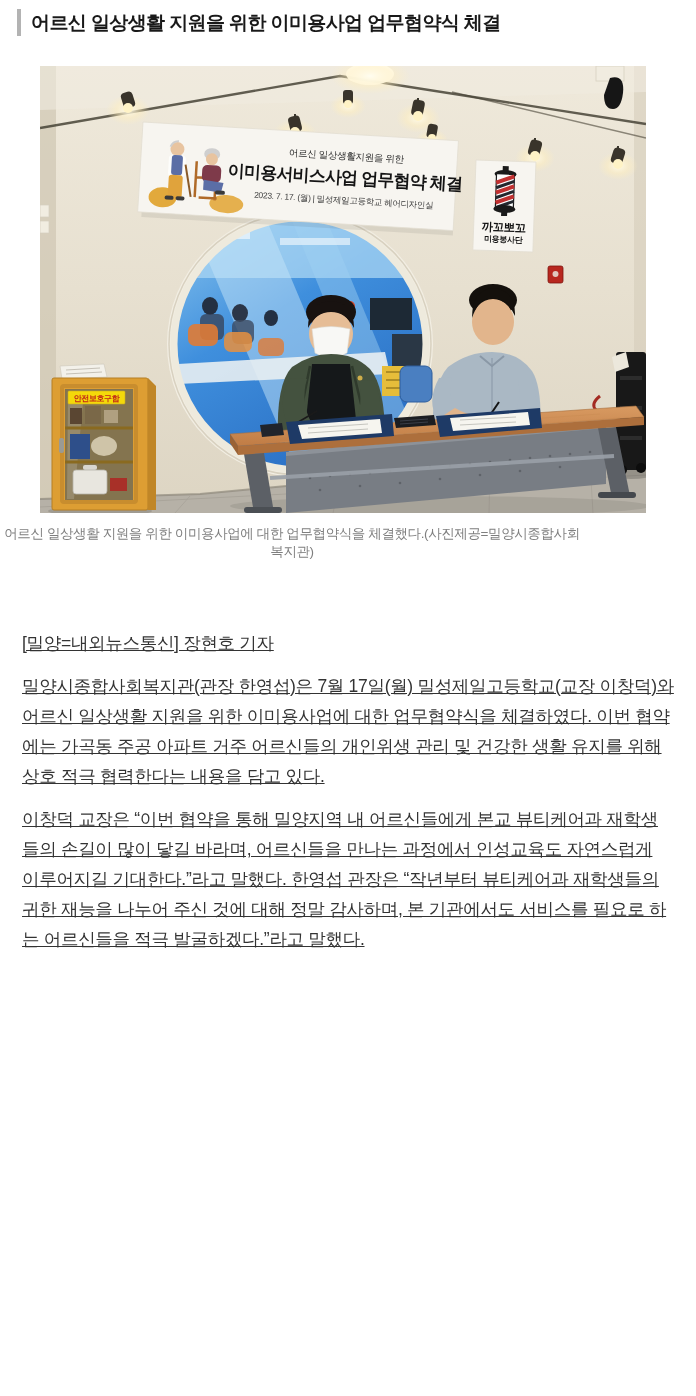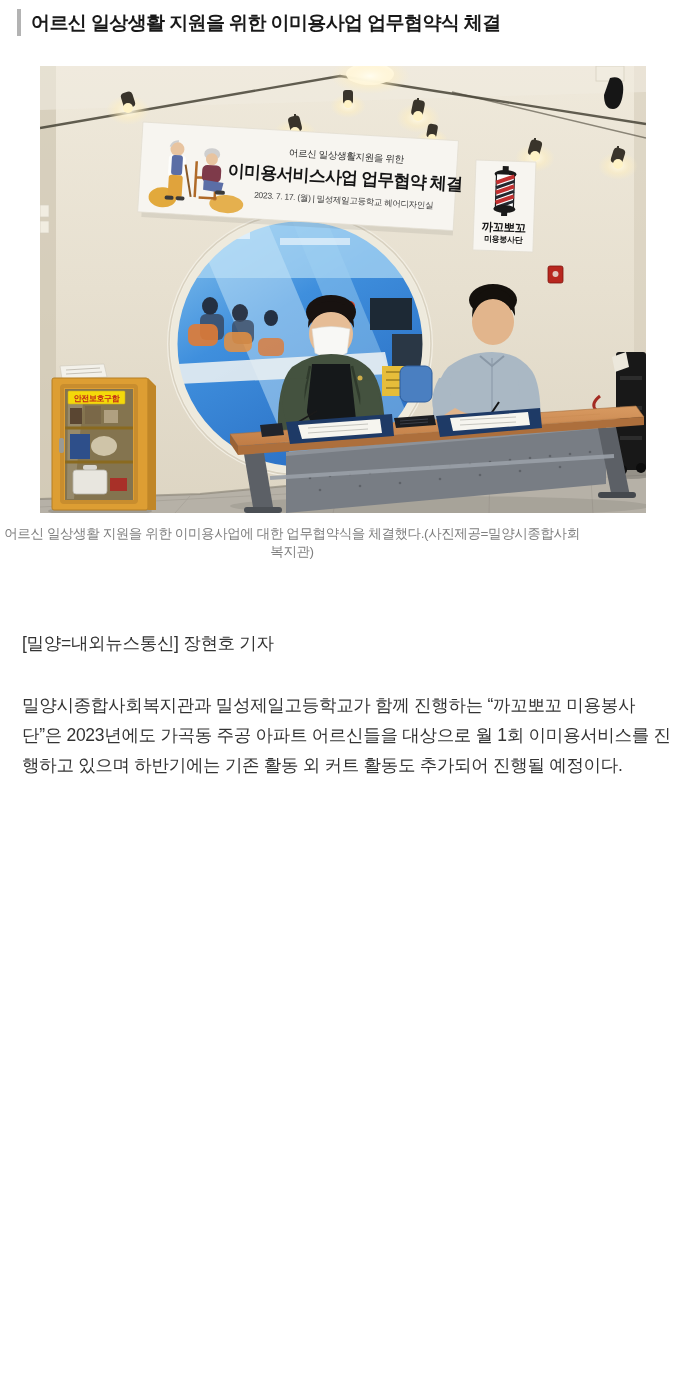--- a/index.html
+++ b/index.html
@@ -10,22 +10,22 @@
   .headline{position:absolute;left:17px;top:9px;display:flex;align-items:flex-start;justify-content:space-between;}
   .headline .bar{width:4px;height:27px;background:#b3b3b3;margin-right:10px;flex:none;}
   .headline h1{margin:0;font-size:19px;line-height:27px;font-weight:700;color:#191919;letter-spacing:-0.6px;}
   
   figure.photo{position:absolute;left:40px;top:66px;width:606px;height:447px;margin:0;}
   figure.photo svg{display:block;}
   .caption{position:absolute;left:0;top:525px;width:584px;text-align:center;
            font-size:13.5px;line-height:18px;color:#7f7f7f;letter-spacing:-0.4px;}
   
   .body-text{position:absolute;left:22px;top:628px;width:652px;}
-  .body-text p{margin:32px 0;font-size:17.5px;line-height:30px;color:#333;
-               letter-spacing:-0.3px;word-break:break-all;}
+  .body-text p{margin:13px 0;font-size:17.5px;line-height:30px;color:#333;
+               letter-spacing:-0.3px;word-break:break-all;text-decoration:underline;}
   .body-text p.byline{margin-top:0;}
   svg text{font-family:"Liberation Sans","DejaVu Sans",sans-serif;}
 </style>
 </head>
 <body>
 
 <main class="article">
 
   <header class="headline">
     <span class="bar"></span>
@@ -321,17 +321,18 @@
         <rect x="16" y="27" width="57" height="13" rx="1" fill="#f4d90a" stroke="#c9ad22" stroke-width="0.6"></rect>
         <text x="44.5" y="37" font-size="8" font-weight="bold" fill="#c02418" text-anchor="middle" letter-spacing="-0.4">안전보호구함</text>
       </g>
     </svg>
   </figure>
 
   <div class="caption">어르신 일상생활 지원을 위한 이미용사업에 대한 업무협약식을 체결했다.(사진제공=밀양시종합사회복지관)</div>
 
   <section class="body-text">
     <p class="byline">[밀양=내외뉴스통신] 장현호 기자</p>
-    <p>밀양시종합사회복지관과 밀성제일고등학교가 함께 진행하는 “까꼬뽀꼬 미용봉사단”은 2023년에도 가곡동 주공 아파트 어르신들을 대상으로 월 1회 이미용서비스를 진행하고 있으며 하반기에는 기존 활동 외 커트 활동도 추가되어 진행될 예정이다.</p>
+    <p>밀양시종합사회복지관(관장 한영섭)은 7월 17일(월) 밀성제일고등학교(교장 이창덕)와 어르신 일상생활 지원을 위한 이미용사업에 대한 업무협약식을 체결하였다. 이번 협약에는 가곡동 주공 아파트 거주 어르신들의 개인위생 관리 및 건강한 생활 유지를 위해 상호 적극 협력한다는 내용을 담고 있다.</p>
+    <p>이창덕 교장은 “이번 협약을 통해 밀양지역 내 어르신들에게 본교 뷰티케어과 재학생들의 손길이 많이 닿길 바라며, 어르신들을 만나는 과정에서 인성교육도 자연스럽게 이루어지길 기대한다.”라고 말했다. 한영섭 관장은 “작년부터 뷰티케어과 재학생들의 귀한 재능을 나누어 주신 것에 대해 정말 감사하며, 본 기관에서도 서비스를 필요로 하는 어르신들을 적극 발굴하겠다.”라고 말했다.</p>
 
   </section>
 
 </main>
 
 </body></html>

